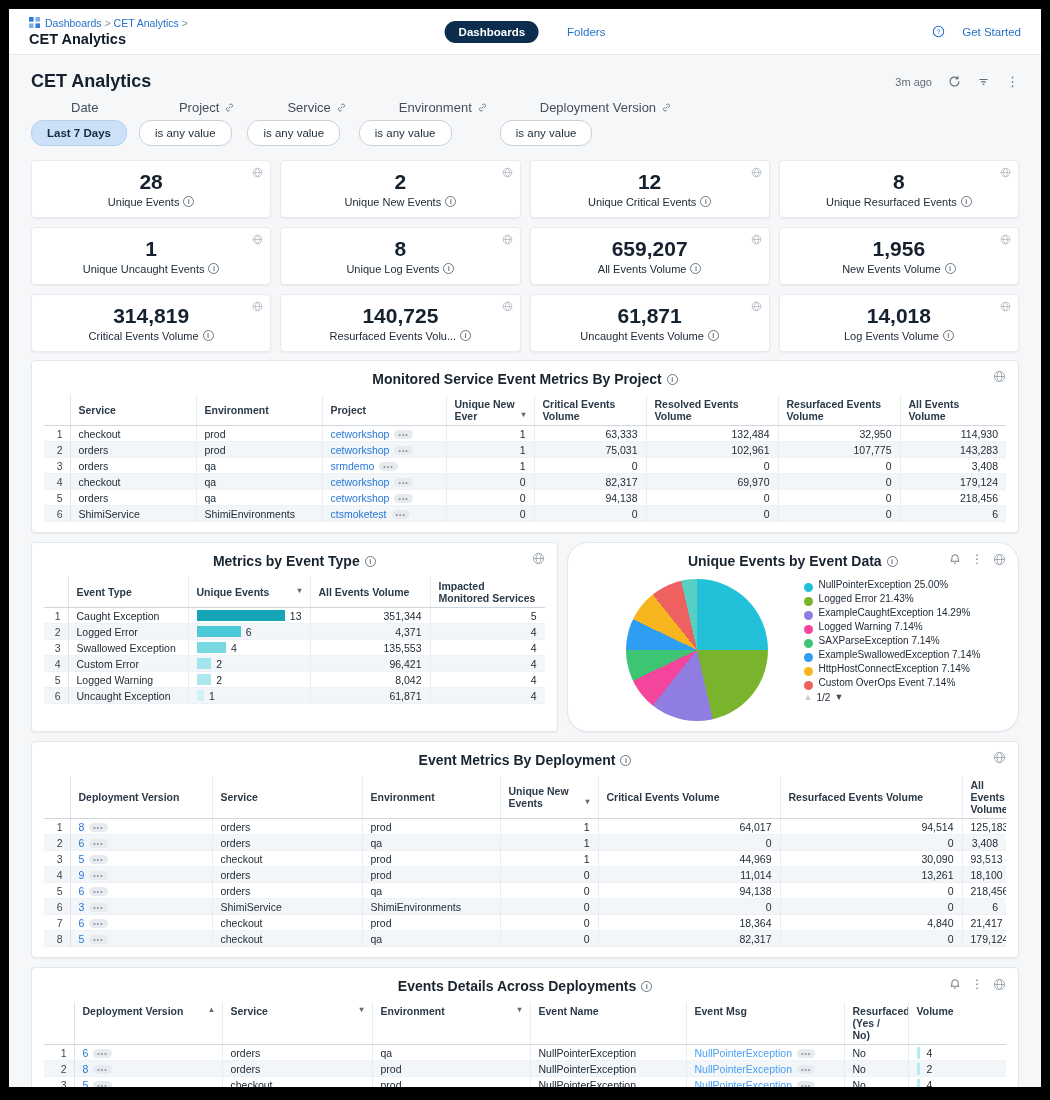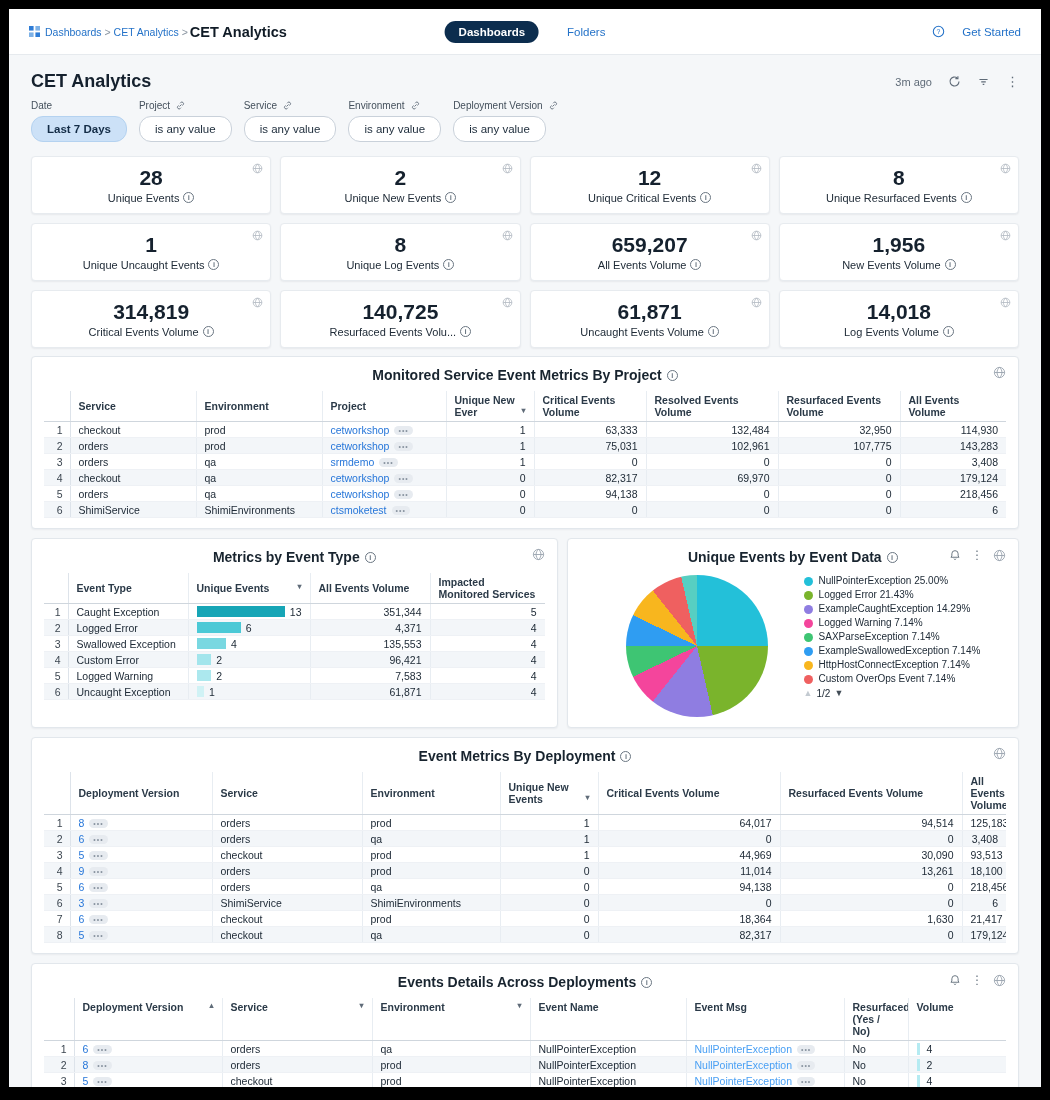--- a/index.html
+++ b/index.html
@@ -4,43 +4,43 @@
 <style>
   * { margin:0; padding:0; box-sizing:border-box; }
   html,body { width:1050px; height:1100px; background:#000; overflow:hidden;
     font-family:"Liberation Sans", sans-serif; }
   .page { position:absolute; left:9px; top:9px; width:1032px; height:1078px;
     background:#fff; display:flex; flex-direction:column; }
 
   
   .topbar { height:46px; background:#fff; border-bottom:1px solid #e6eaee;
     display:flex; align-items:center; padding:0 20px; position:relative; flex:0 0 auto; }
-  .topbar-left { display:flex; flex-direction:row; gap:2px; }
+  .topbar-left { display:flex; flex-direction:column; gap:2px; }
   .breadcrumb { display:flex; align-items:center; gap:5px; font-size:10.5px; color:#2472c8; }
   .bc-link { cursor:pointer; }
   .bc-sep { color:#7e8render8; color:#8a95a1; }
   .page-title { font-size:14.5px; font-weight:bold; color:#101b26; }
   .topbar-tabs { position:absolute; left:50%; transform:translateX(-50%); display:flex;
     align-items:center; gap:20px; }
   .tab { font-size:11.5px; color:#2472c8; cursor:pointer;padding-left:8px; }
   .tab.active { background:#0c2d4e; color:#fff; padding:5px 14px; border-radius:13px; font-weight:bold; }
   .topbar-right { margin-left:auto; display:flex; align-items:center; gap:17px;
     font-size:11.5px; color:#2472c8; }
 
   
   .content { flex:1; background:#f5f7f9; overflow:hidden; padding:0 22px; }
   .dash-header { display:flex; align-items:center; margin:16px 0 8px; }
   .dash-title { font-size:18px; font-weight:bold; color:#15212e; }
   .dash-actions { margin-left:auto; display:flex; align-items:center; gap:16px;
     color:#5f6b78; font-size:11px; }
   .dash-actions .kebab { font-size:13px; cursor:pointer; color:#5f6b78; }
 
   .filters { display:flex; gap:12px; margin:6px 0 14px; }
-  .filter-group .flabel { font-size:10px; color:#44505c; margin-bottom:5px;
-    display:flex; align-items:center; gap:5px; }
+  .filter-group .flabel { font-size:13px; color:#44505c; margin-bottom:5px;
+    display:flex; align-items:center; gap:5px;margin-left:40px; }
   .chip { background:#fff; border:1px solid #c9d1da; border-radius:12px; font-size:11.5px;
     color:#1c2b3a; padding:6px 15px; display:inline-block; cursor:pointer; }
   .chip.active { background:#cce1f7; border-color:#b4d2f0; font-weight:bold; color:#132c46; }
 
   .cards { display:grid; grid-template-columns:repeat(4,1fr); gap:9px; margin-bottom:8px; }
   .card { background:#fff; border:1px solid #e7ebef; border-radius:4px; position:relative;
     height:58px; display:flex; flex-direction:column; align-items:center; justify-content:center;
     box-shadow:0 1px 2px rgba(16,24,40,.06); }
   .card .cval { font-size:21px; font-weight:bold; color:#15212e; line-height:22px; }
   .card .clabel { font-size:11px; color:#202c38; margin-top:3px; display:flex; align-items:center; gap:4px; white-space:nowrap; }
@@ -99,30 +99,30 @@
 
   #tbl-details th:nth-child(1){width:30px} #tbl-details th:nth-child(2){width:148px}
   #tbl-details th:nth-child(3){width:150px} #tbl-details th:nth-child(4){width:158px}
   #tbl-details th:nth-child(5){width:156px} #tbl-details th:nth-child(6){width:158px}
   #tbl-details th:nth-child(7){width:64px}
   #tbl-details th { vertical-align:top; }
 
   .two-col { display:flex; gap:9px; margin-bottom:9px; }
   .two-col .panel { margin-bottom:0; }
   .panel-left { flex:54; min-height:186px; }
-  .panel-right { flex:46; min-height:186px; }
+  .panel-right { flex:46; min-height:186px;border-radius:21px; }
   .panel-tall1 { min-height:158px; }
   .panel-tall4 { min-height:160px; }
   .panel-tall5 { min-height:196px; }
 
   
   .pie-area { display:flex; align-items:flex-start; padding:2px 0 0 46px; }
   .pie { width:142px; height:142px; border-radius:50%; flex:0 0 auto; }
   .legend { margin-left:36px; width:190px; }
-  .legend-item { display:flex; align-items:flex-start; gap:6px; font-size:10px;
+  .legend-item { display:flex; align-items:flex-end; gap:6px; font-size:10px;
     color:#202c38; line-height:12.5px; margin-bottom:1.5px; }
   .legend-dot { width:9px; height:9px; border-radius:50%; flex:0 0 auto; margin-top:1.5px; }
   .legend-pager { display:flex; align-items:center; gap:4px; font-size:10px; color:#202c38; margin-top:2px; }
   .tri-up { color:#c3cad1; font-size:9px; cursor:pointer; }
   .tri-down { color:#424d57; font-size:9px; cursor:pointer; }
 
   svg.ic { display:block; }
 </style>
 </head>
 <body>
@@ -505,21 +505,21 @@
               </tr>
               <tr>
                 <td class="rownum">5</td>
                 <td>Logged Warning</td>
                 <td>
                   <div class="barwrap">
                     <div class="bar" style="width: 14.7692px; background: rgb(172, 232, 238);"></div>
                     <span class="bar-val">2</span>
                   </div>
                 </td>
-                <td class="num">7,583</td>
+                <td class="num">8,042</td>
                 <td class="num">4</td>
               </tr>
               <tr>
                 <td class="rownum">6</td>
                 <td>Uncaught Exception</td>
                 <td>
                   <div class="barwrap">
                     <div class="bar" style="width: 7.38462px; background: rgb(208, 242, 245);"></div>
                     <span class="bar-val">1</span>
                   </div>
@@ -682,21 +682,21 @@
               <td class="num">0</td>
               <td class="num">6</td>
             </tr>
             <tr>
               <td class="rownum">7</td>
               <td><a class="cell-link">6</a><span class="pill">•••</span></td>
               <td>checkout</td>
               <td>prod</td>
               <td class="num">0</td>
               <td class="num">18,364</td>
-              <td class="num">1,630</td>
+              <td class="num">4,840</td>
               <td class="num">21,417</td>
             </tr>
             <tr>
               <td class="rownum">8</td>
               <td><a class="cell-link">5</a><span class="pill">•••</span></td>
               <td>checkout</td>
               <td>qa</td>
               <td class="num">0</td>
               <td class="num">82,317</td>
               <td class="num">0</td>

